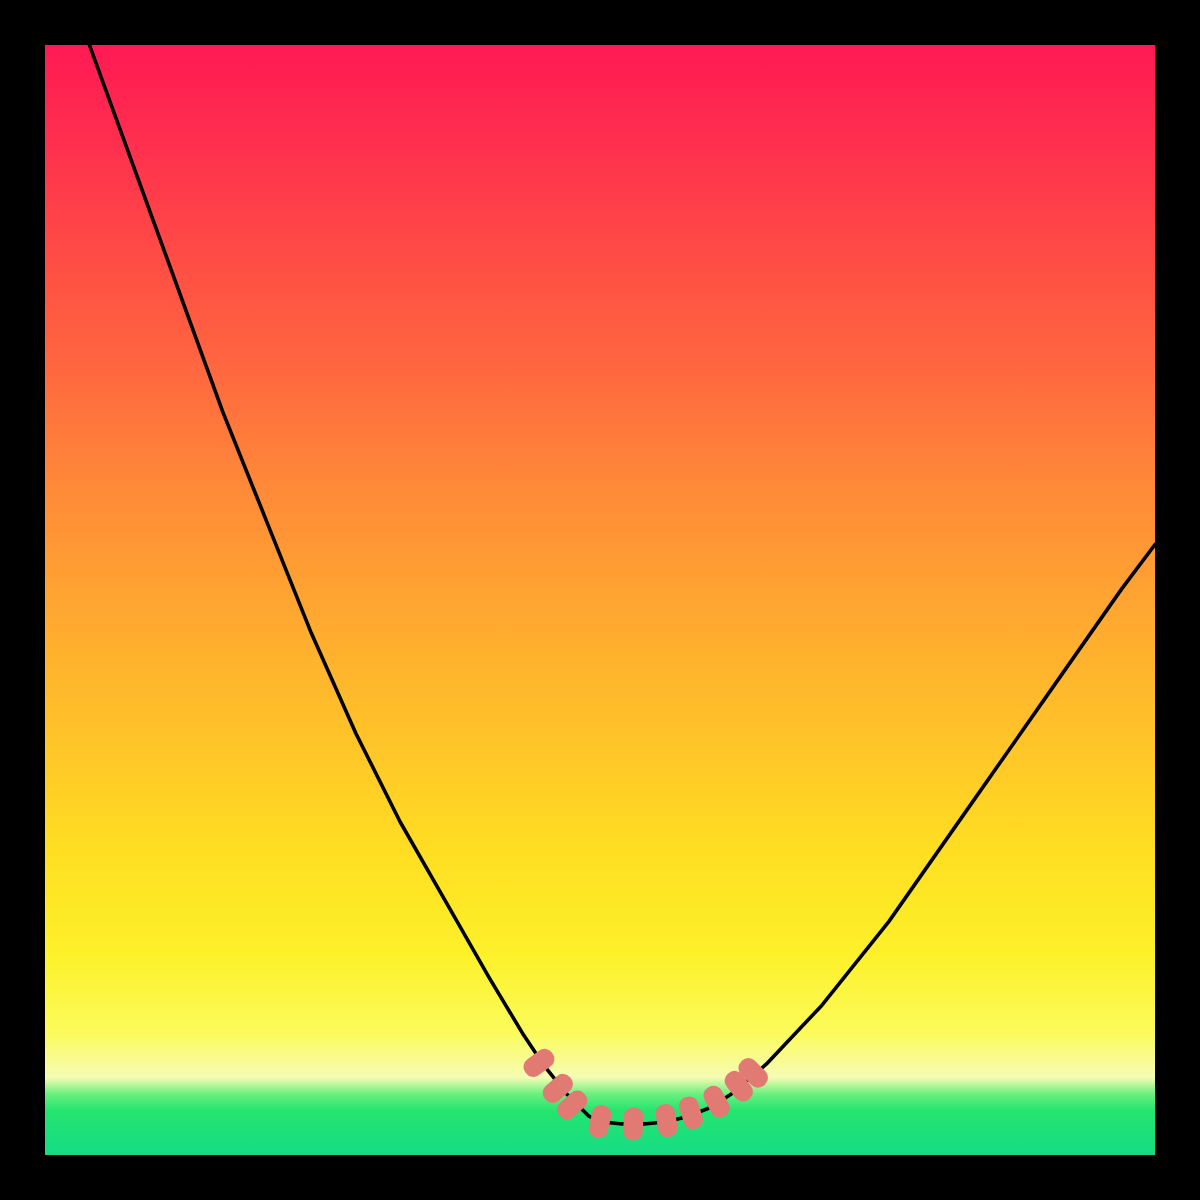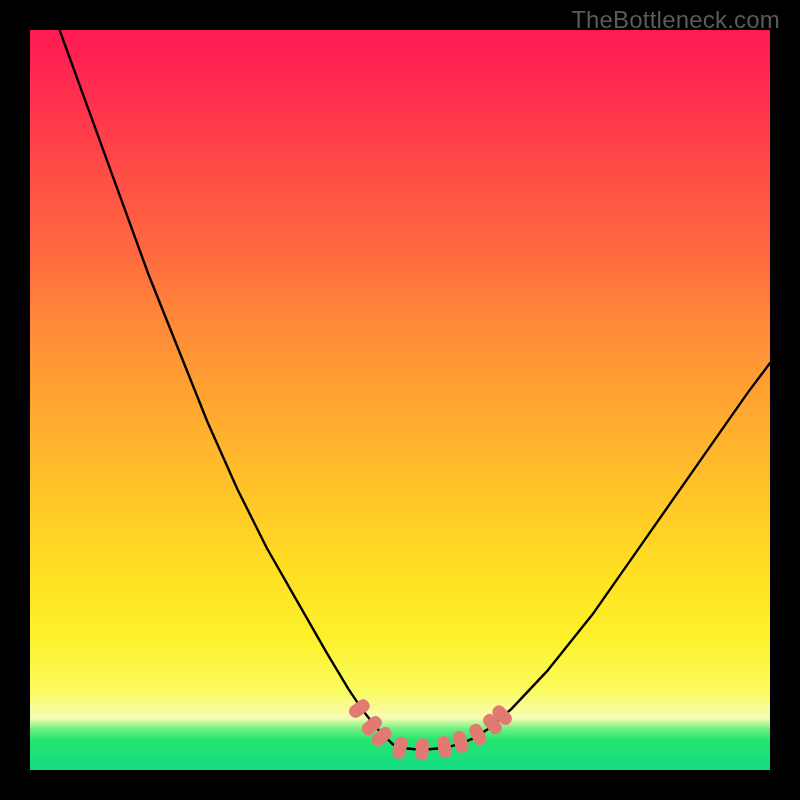--- a/index.html
+++ b/index.html
@@ -61,21 +61,20 @@
     position: absolute;
     inset: 0;
     width: 740px;
     height: 740px;
   }
 </style>
 </head>
 <body>
 
 <div class="frame">
-  <div class="watermark">TheBottleneck.com</div>
 
   <div class="plot-area">
     <div class="gradient-bg"></div>
     <svg class="overlay" viewBox="0 0 740 740" preserveAspectRatio="none">
       <path id="curve-path" fill="none" stroke="#000" stroke-width="2.4" stroke-linecap="round" stroke-linejoin="round" d="M29.60 0.00 L59.20 81.40 L88.80 162.80 L118.40 244.20 L148.00 318.20 L177.60 392.20 L207.20 458.80 L236.80 518.00 L266.40 569.80 L296.00 621.60 L318.20 658.60 L333.00 680.80 L347.80 699.30 L362.60 714.10 L370.00 717.80 L384.80 719.28 L399.60 719.28 L414.40 717.80 L429.20 714.10 L444.00 708.18 L458.80 698.56 L481.00 679.32 L518.00 640.10 L562.40 584.60 L614.20 510.60 L666.00 436.60 L717.80 362.60 L740.00 333.00"></path>
       <g id="markers">
           <rect x="322.80" y="667.58" width="13" height="22" rx="6" ry="6" fill="#e17a72" transform="rotate(54.0 329.30 678.58)"></rect>
           <rect x="335.38" y="684.60" width="13" height="22" rx="6" ry="6" fill="#e17a72" transform="rotate(48.4 341.88 695.60)"></rect>
           <rect x="345.00" y="695.70" width="13" height="22" rx="6" ry="6" fill="#e17a72" transform="rotate(48.4 351.50 706.70)"></rect>
           <rect x="363.50" y="706.80" width="13" height="22" rx="6" ry="6" fill="#e17a72" transform="rotate(13.1 370.00 717.80)"></rect>

